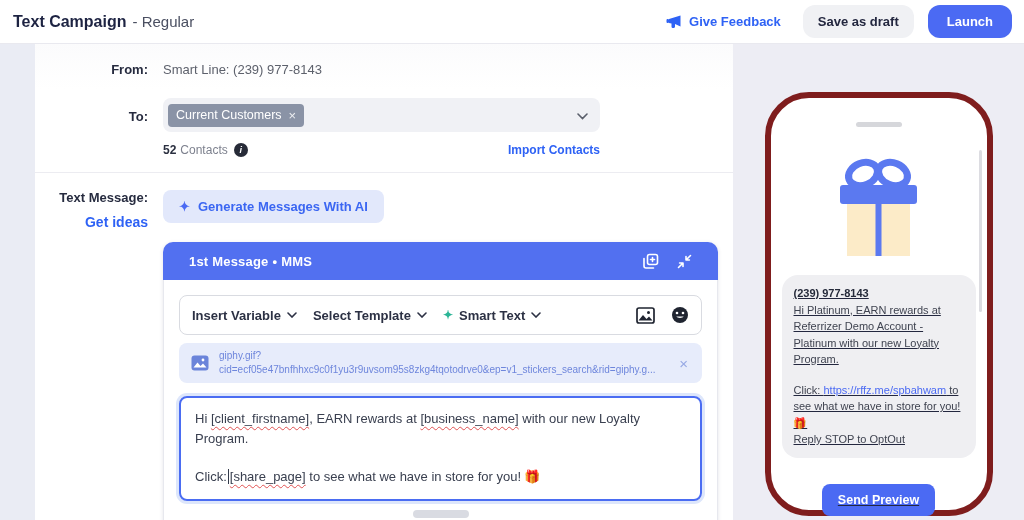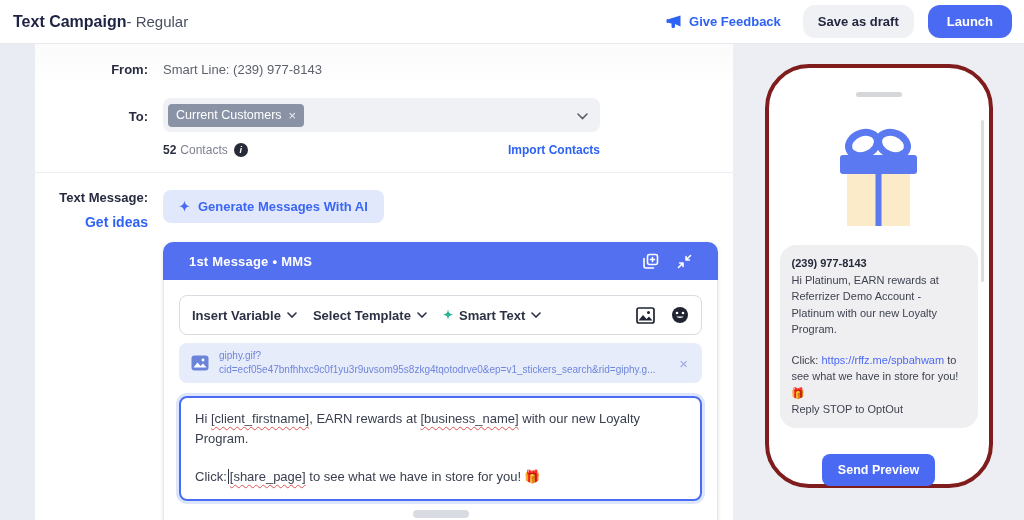--- a/index.html
+++ b/index.html
@@ -5,21 +5,21 @@
   * { margin:0; padding:0; box-sizing:border-box; }
   html,body { width:1024px; height:520px; overflow:hidden; }
   body { font-family:"Liberation Sans", sans-serif; background:#eaecf4; color:#23273f; }
 
   
   .topbar{
     height:44px; background:#fff; border-bottom:1px solid #e9e9ef;
     display:flex; align-items:center; justify-content:space-between;
     padding:0 12px 0 13px;
   }
-  .title-area{ display:flex; align-items:center; }
+  .title-area{ display:flex; align-items:center; gap:6px; }
   .page-title{ font-size:16px; font-weight:bold; color:#1d2342; }
   .page-subtitle{ font-size:15px; color:#4a4f61; }
   .header-actions{ display:flex; align-items:center; gap:14px; }
   .feedback{ display:flex; align-items:center; gap:7px; color:#2e62f5; font-weight:bold; font-size:13px; cursor:pointer; margin-right:8px;}
   .btn{ border:none; border-radius:12px; font-size:13px; font-weight:bold; cursor:pointer; }
   .btn-light{ background:#f0f1f4; color:#23273f; padding:9px 15px; }
   .btn-primary{ background:#4b6af3; color:#fff; padding:9px 19px; }
 
   
   .page{ display:flex; height:476px; }
@@ -103,22 +103,22 @@
     border-radius:8px; height:105px; padding:11px 14px; font-size:13px; color:#3a4050;
     line-height:1.5; cursor:text;
   }
   .editor .gap{ height:19px; }
   .var{ text-decoration:underline wavy #e05252 1px; text-underline-offset:3px; }
   .caret-bar{ border-left:1.5px solid #333a4a; margin:0 1px; }
   .peek{ width:56px; height:8px; background:#d9dbe2; border-radius:4px; margin:9px auto 0; }
 
   
   .phone{
-    width:228px; height:424px; margin:20px auto 0; background:#fff;
-    border:4px solid #7f1d1d; border-radius:44px; position:relative;
+    width:228px; height:424px; margin:48px auto 0; background:#fff;
+    border:6px solid #7f1d1d; border-radius:44px; position:relative;text-decoration:underline;
   }
   .speaker{ width:46px; height:5px; background:#d6d7db; border-radius:3px; margin:24px auto 0; }
   .gift{ display:block; margin:26px auto 0; }
   .bubble{
     margin:14px 11px 0 11px; background:#efeff2; border-radius:16px;
     padding:10px 12px; font-size:11px; color:#3f4350; line-height:1.5;
   }
   .bubble .sender{ font-weight:bold; color:#252a3a; }
   .bubble .bgap{ height:14px; }
   .bubble a{ color:#4b6af3; text-decoration:none; }

